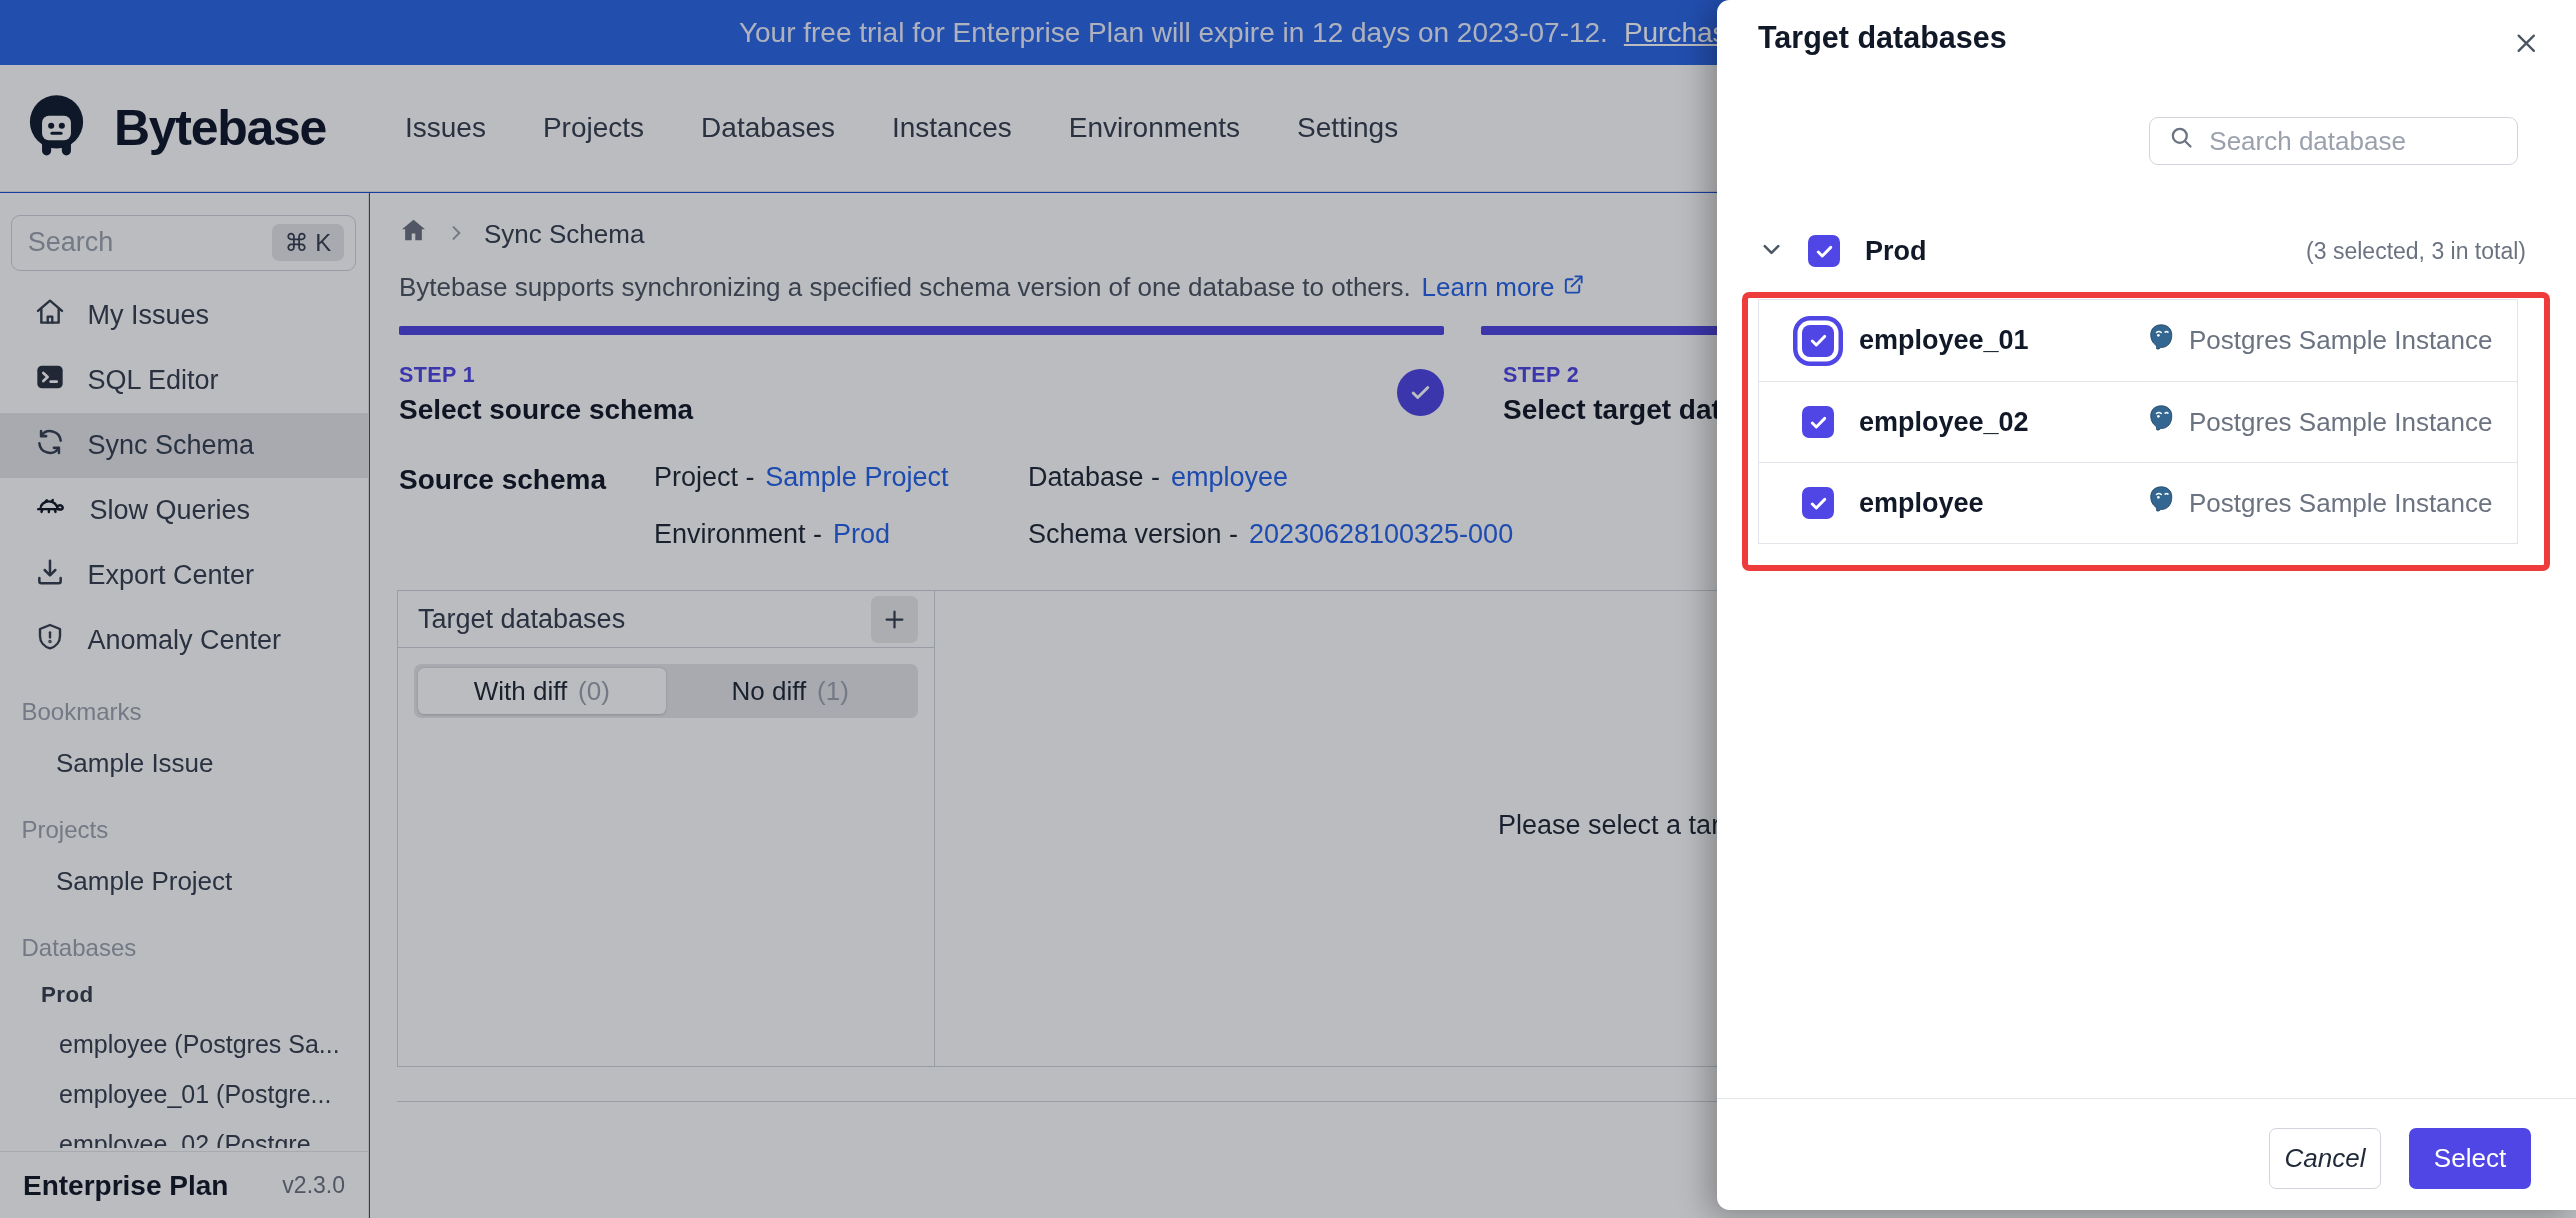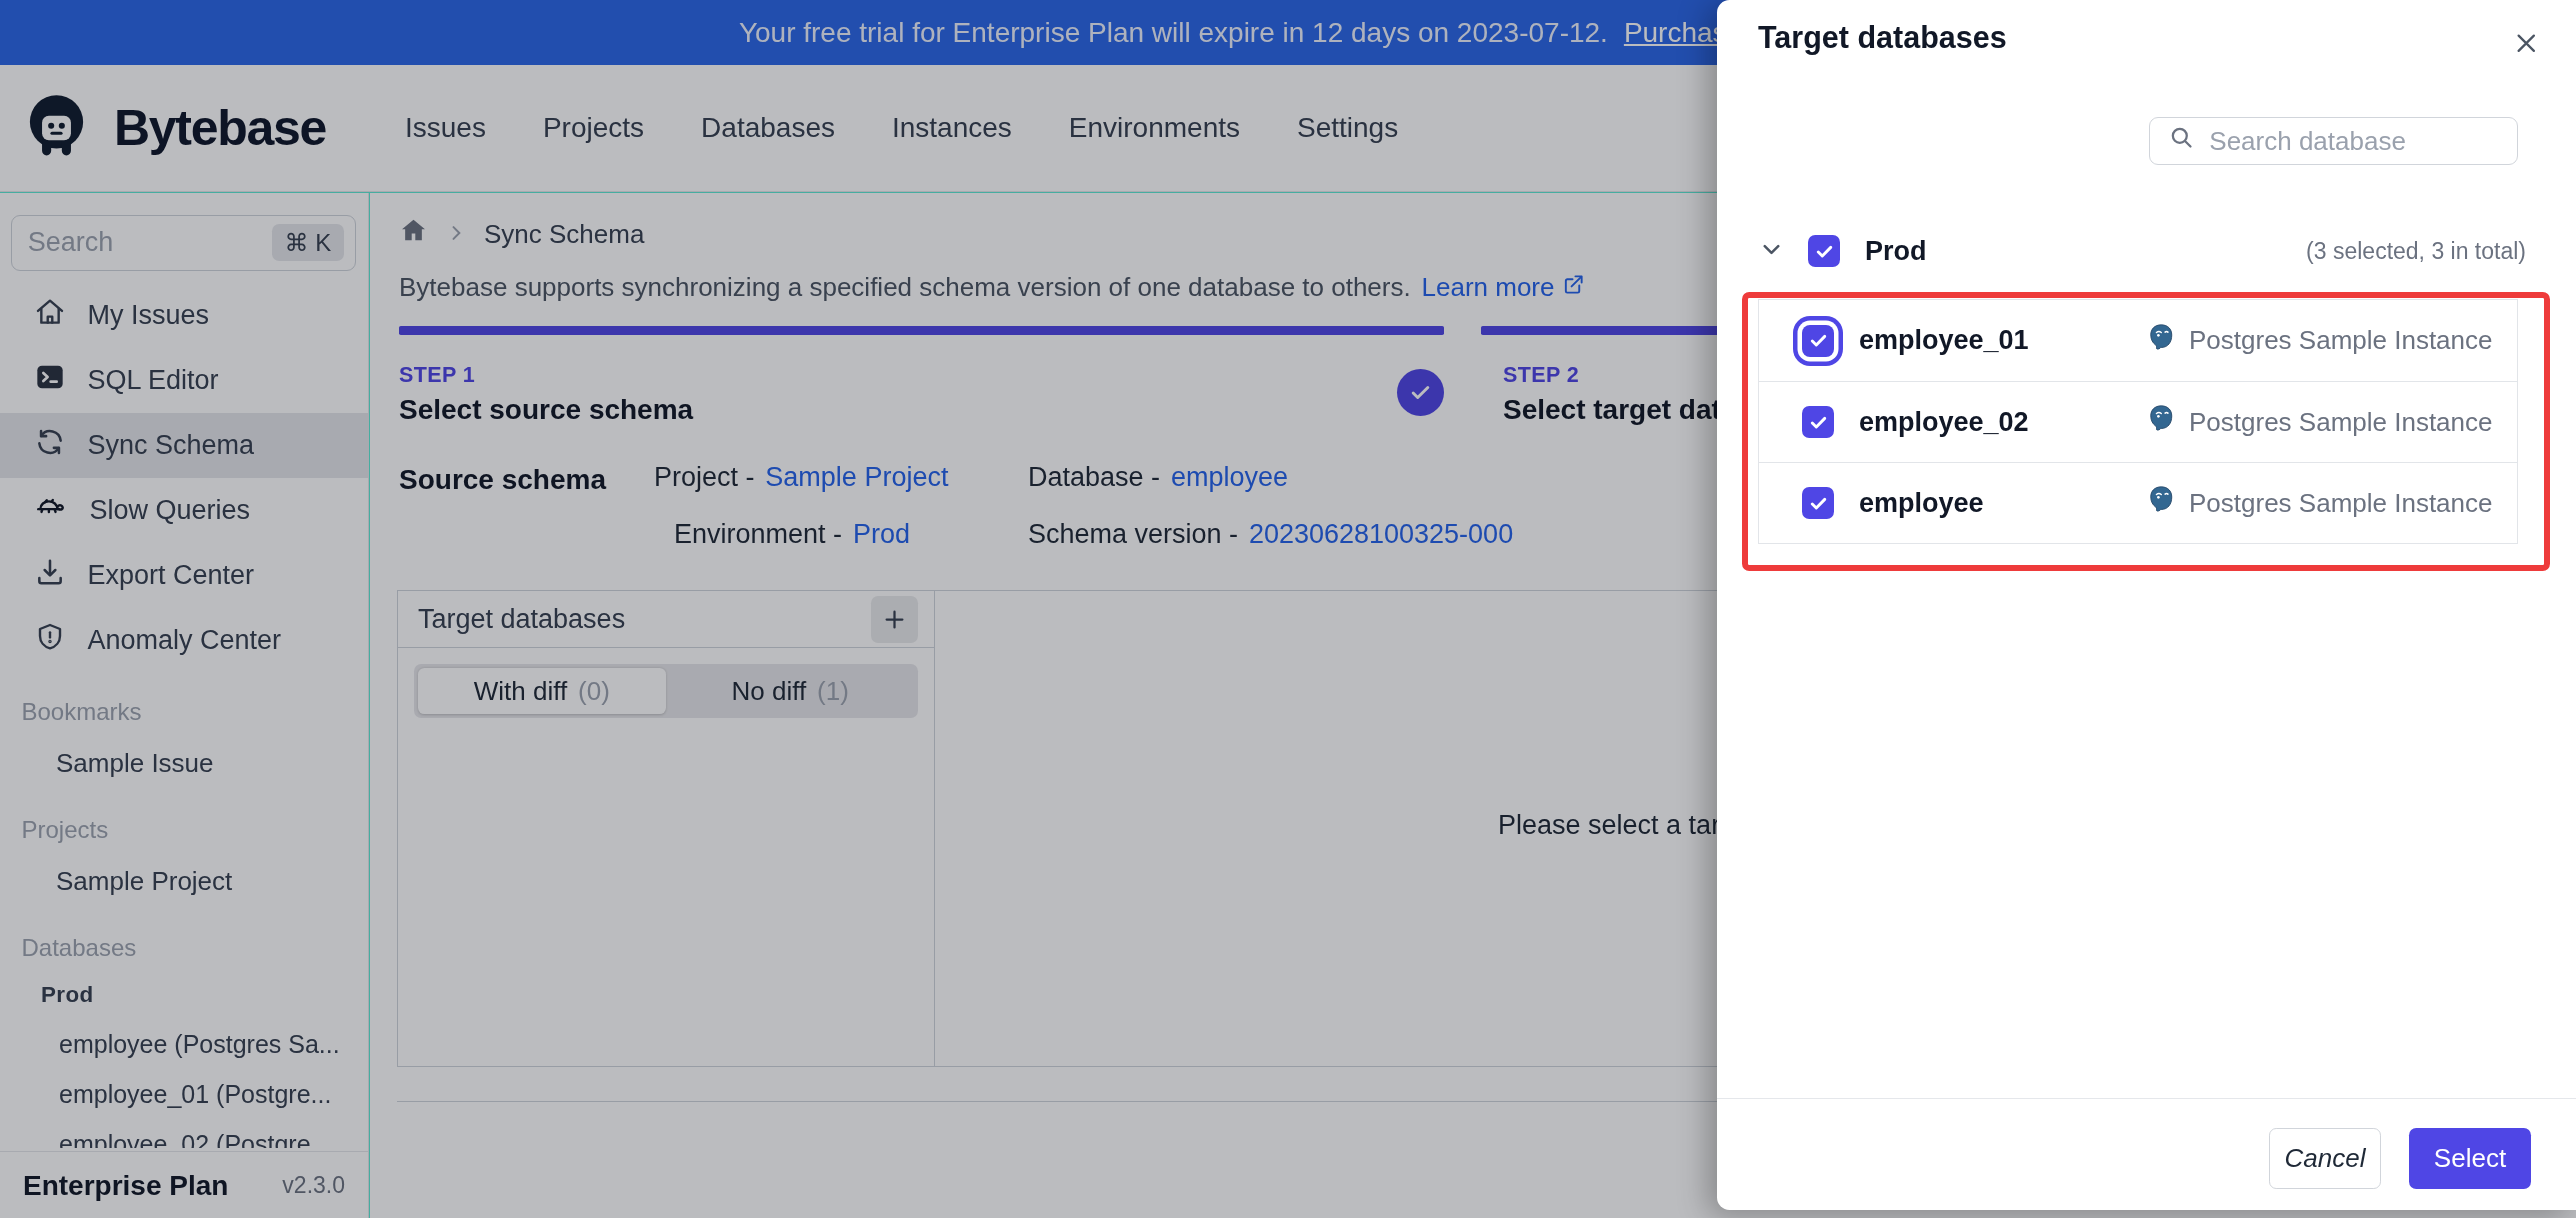--- a/index.html
+++ b/index.html
@@ -1,17 +1,17 @@
 <!DOCTYPE html>
 <html style="font-size:14.3px"><head>
 <meta charset="utf-8">
 <style>
   * { margin:0; padding:0; box-sizing:border-box; }
   body { font-family:"Liberation Sans", sans-serif; background:#222; }
-  .app { position:relative; width:2576px; height:1219px; background:#5eead4; overflow:hidden; }
+  .app { position:relative; width:2576px; height:1219px; background:#1d4ed8; overflow:hidden; }
 
   
   .banner { position:absolute; top:0; left:0; right:0; height:65px; background:#2b67e8;
             display:flex; align-items:center; justify-content:center; color:#eef2fd; font-size:28px; z-index:1;}
   .banner .blink { color:#ffffff; text-decoration:underline; margin-left:16px; font-weight:500; }
 
   
   .header { position:absolute; top:65px; left:0; right:0; height:127px; background:#fff;
             border-bottom:0.9px solid #e5e7eb; display:flex; align-items:center; z-index:1;}
   .brand { width:369px; display:flex; align-items:center; gap:21px; padding-left:20px; }
@@ -291,21 +291,21 @@
     <div class="src-label">Source schema</div>
 
     <div class="meta" style="left:284px; top:269px;">
       <span>Project -</span>
       <span class="val">Sample Project</span>
     </div>
     <div class="meta" style="left:658px; top:269px;">
       <span>Database -</span>
       <span class="val">employee</span>
     </div>
-    <div class="meta" style="left:284px; top:326px;margin-left:20px;">
+    <div class="meta" style="left:284px; top:326px;">
       <span>Environment -</span>
       <span class="val">Prod</span>
     </div>
     <div class="meta" style="left:658px; top:326px;">
       <span>Schema version -</span>
       <span class="val">20230628100325-000</span>
     </div>
 
     <div class="panel">
       <div class="card-left">

